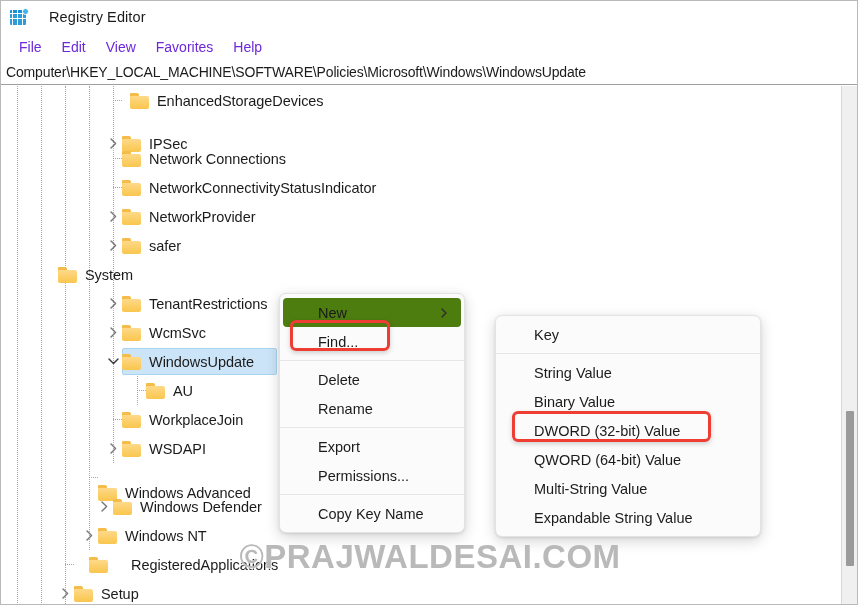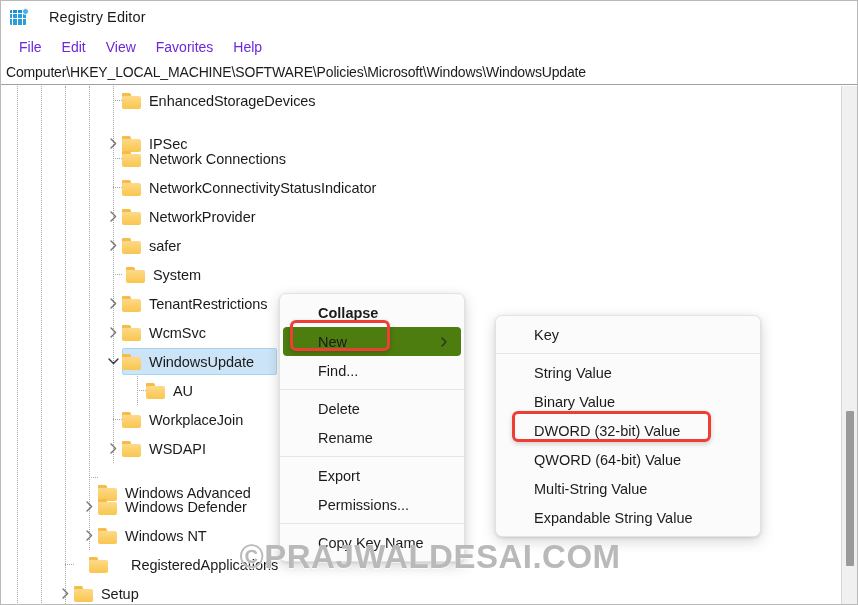--- a/index.html
+++ b/index.html
@@ -322,21 +322,21 @@
         <div class="hline" style="left: 112px; top: 14px; width: 9px;"></div>
         <div class="hline" style="left: 112px; top: 72px; width: 9px;"></div>
         <div class="hline" style="left: 112px; top: 101px; width: 9px;"></div>
         <div class="hline" style="left: 112px; top: 188px; width: 9px;"></div>
         <div class="hline" style="left: 136px; top: 304px; width: 9px;"></div>
         <div class="hline" style="left: 112px; top: 333px; width: 9px;"></div>
         <div class="hline" style="left: 88px; top: 391px; width: 9px;"></div>
         <div class="hline" style="left: 64px; top: 478px; width: 9px;"></div>
       </div>
     <div id="tree-rows">
-        <div class="tree-row" style="top: 0px; padding-left: 104px;">
+        <div class="tree-row" style="top: 0px; padding-left: 104px; margin-left: 8px;">
           <span class="twisty"></span>
           <span class="folder">
             <span class="tab"></span>
             <span class="body"></span>
           </span>
           <span class="tree-label">EnhancedStorageDevices</span>
         </div>
         <div class="tree-row" style="top: 43px; padding-left: 104px;">
           <span class="twisty">
             <svg width="11" height="11" viewBox="0 0 11 11">
@@ -382,21 +382,21 @@
             <svg width="11" height="11" viewBox="0 0 11 11">
               <path d="M3 1 L7.6 5.5 L3 10" stroke="#767676" stroke-width="1.4" fill="none" stroke-linecap="round" stroke-linejoin="round"></path>
             </svg>
           </span>
           <span class="folder">
             <span class="tab"></span>
             <span class="body"></span>
           </span>
           <span class="tree-label">safer</span>
         </div>
-        <div class="tree-row" style="top: 174px; padding-left: 108px;">
+        <div class="tree-row" style="top: 174px; padding-left: 40px;">
           <span class="twisty"></span>
           <span class="folder">
             <span class="tab"></span>
             <span class="body"></span>
           </span>
           <span class="tree-label">System</span>
         </div>
         <div class="tree-row" style="top: 203px; padding-left: 104px;">
           <span class="twisty">
             <svg width="11" height="11" viewBox="0 0 11 11">
@@ -463,21 +463,21 @@
           <span class="tree-label">WSDAPI</span>
         </div>
         <div class="tree-row" style="top: 392px; padding-left: 80px;">
           <span class="twisty"></span>
           <span class="folder">
             <span class="tab"></span>
             <span class="body"></span>
           </span>
           <span class="tree-label">Windows Advanced</span>
         </div>
-        <div class="tree-row" style="top: 406px; padding-left: 80px;">
+        <div class="tree-row" style="top: 406px; padding-left: 80px; margin-left: 15px;">
           <span class="twisty">
             <svg width="11" height="11" viewBox="0 0 11 11">
               <path d="M3 1 L7.6 5.5 L3 10" stroke="#767676" stroke-width="1.4" fill="none" stroke-linecap="round" stroke-linejoin="round"></path>
             </svg>
           </span>
           <span class="folder">
             <span class="tab"></span>
             <span class="body"></span>
           </span>
           <span class="tree-label">Windows Defender</span>
@@ -515,23 +515,20 @@
           <span class="tree-label">Setup</span>
         </div>
       </div>
   </div>
 
   <div class="splitter">
     <div class="thumb"></div>
   </div>
 
   <div class="ctxmenu" id="ctx-main">
-      <div class="item bold">
-        <span>Collapse</span>
-      </div>
       <div class="item hover">
         <span>New</span>
         <span class="arrow"><svg width="10" height="10" viewBox="0 0 10 10">
             <path d="M3 1 L7 5 L3 9" stroke="#2b2b2b" stroke-width="1.3" fill="none" stroke-linecap="round" stroke-linejoin="round"></path>
           </svg></span>
       </div>
       <div class="item">
         <span>Find...</span>
       </div>
       <div class="sep"></div>

